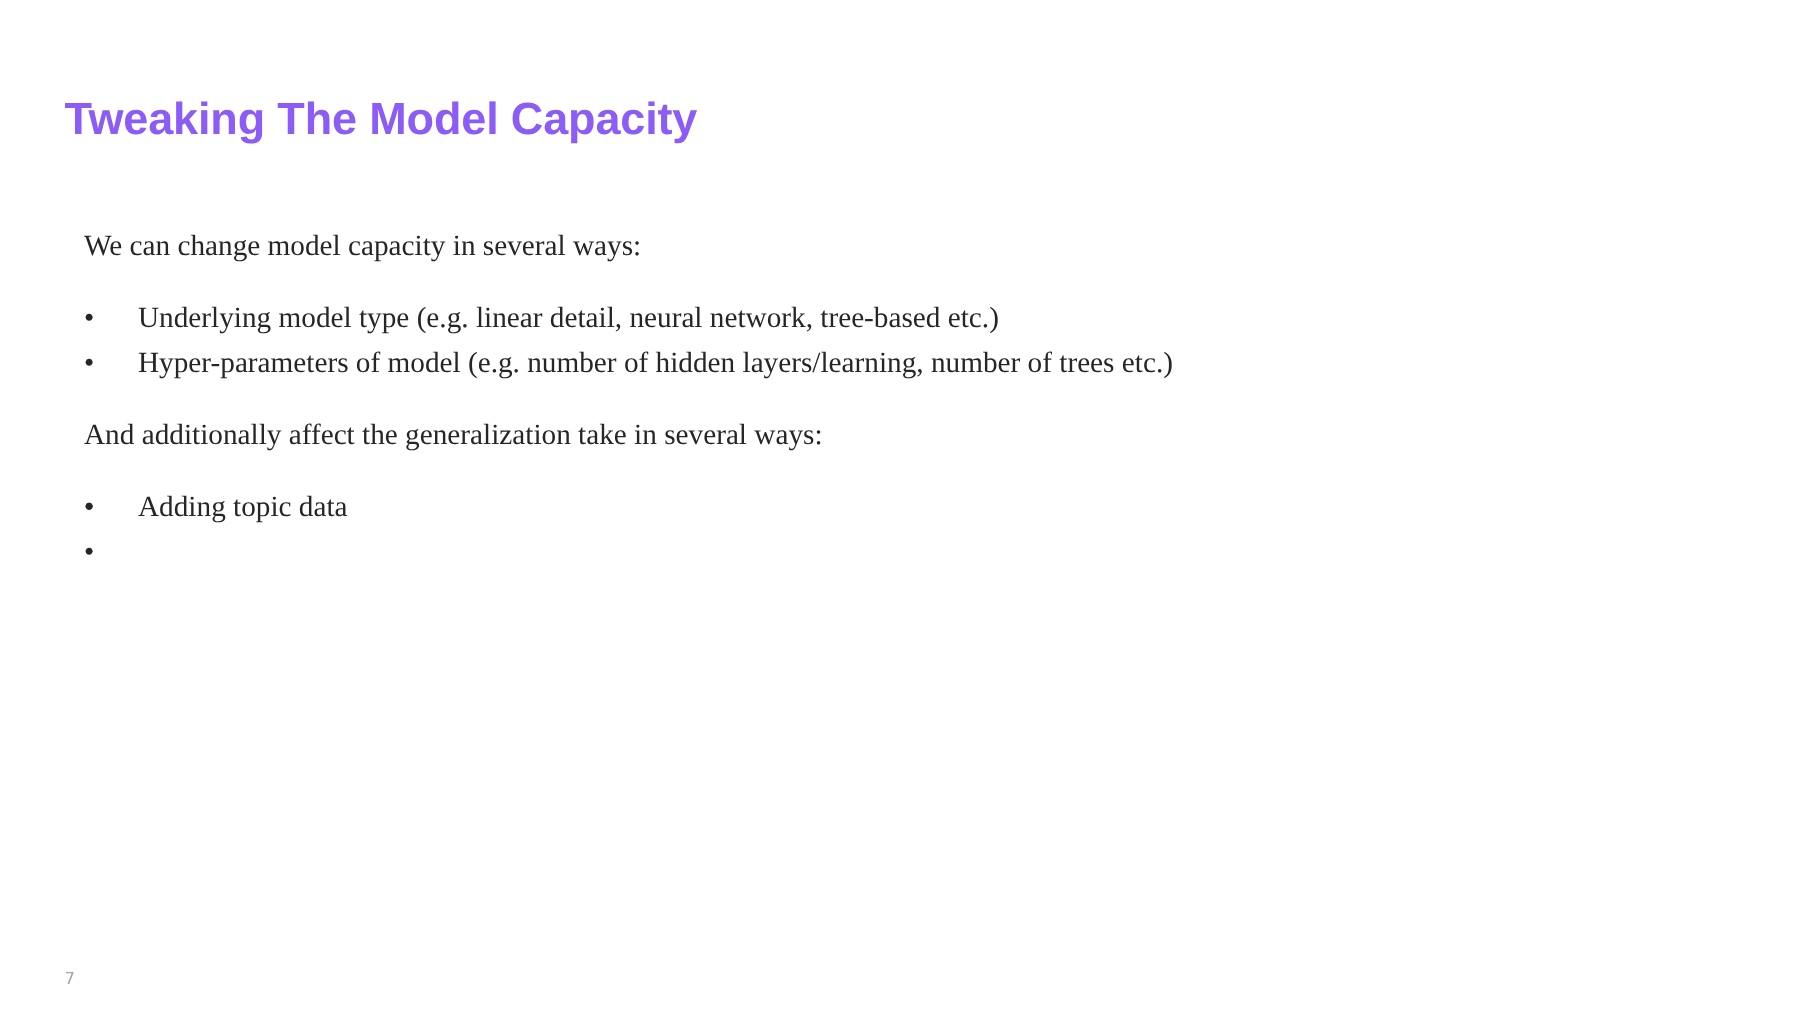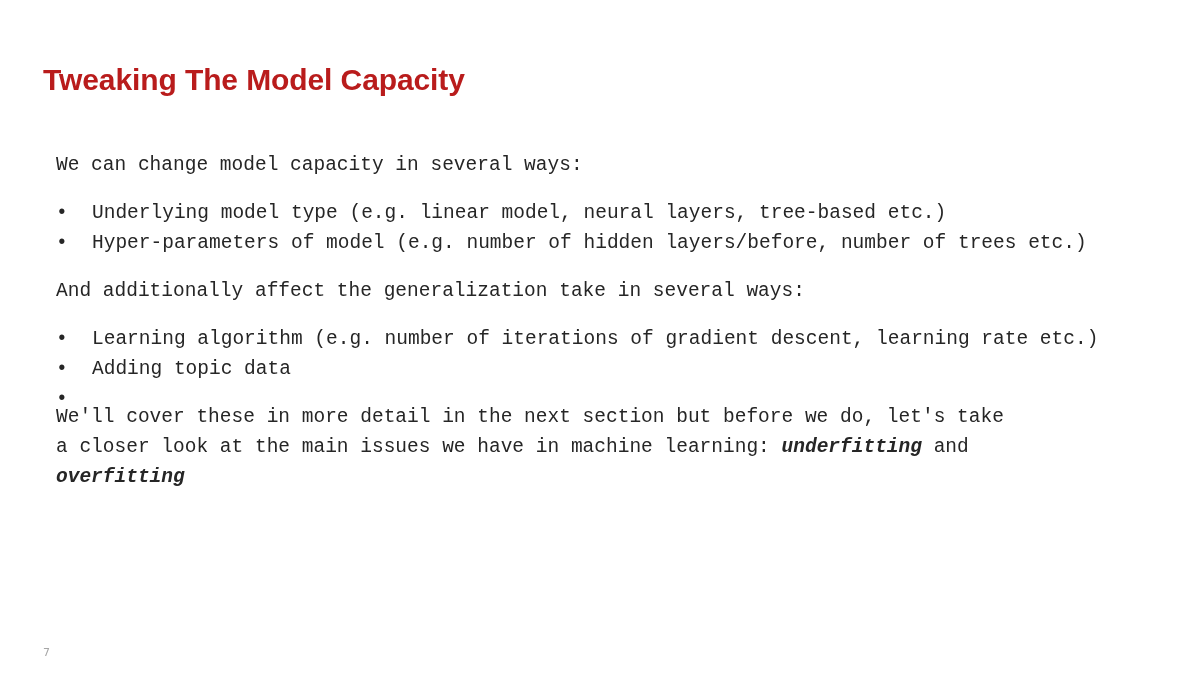--- a/index.html
+++ b/index.html
@@ -20,32 +20,32 @@
 
   
   #slide-title {
     position: absolute;
     left: 43px;
     top: 43px;
     font-family: "Liberation Sans", sans-serif;
     font-size: 30px;
     font-weight: bold;
     letter-spacing: -0.1px;
-    color: #b91c1c;
+    color: #8b5cf6;
     white-space: nowrap;
     line-height: 1.15;
   }
 
   
   #body-block {
     position: absolute;
     left: 56px;
     top: 150px;
     width: 1000px;
-    font-family: Liberation Mono, monospace;
+    font-family: Liberation Serif, serif;
     font-size: 19.5px;
     line-height: 30px;
     color: #262626;
   }
 
   .para {
     margin: 0;
     white-space: pre-wrap;
   }
 
@@ -107,49 +107,47 @@
 
   <div id="body-block">
 
     <p class="para">We can change model capacity in several ways:</p>
 
     <div class="gap-group"></div>
 
     <ul class="bullet-list">
       <li class="bullet-item">
         <span class="bullet-dot">•</span>
-        <span>Underlying model type (e.g. linear model, neural layers, tree-based etc.)</span>
+        <span>Underlying model type (e.g. linear detail, neural network, tree-based etc.)</span>
       </li>
       <li class="bullet-item">
         <span class="bullet-dot">•</span>
-        <span>Hyper-parameters of model (e.g. number of hidden layers/before, number of trees etc.)</span>
+        <span>Hyper-parameters of model (e.g. number of hidden layers/learning, number of trees etc.)</span>
       </li>
     </ul>
 
     <div class="gap-group"></div>
 
     <p class="para">And additionally affect the generalization take in several ways:</p>
 
     <div class="gap-group"></div>
 
     <ul class="bullet-list">
       <li class="bullet-item">
         <span class="bullet-dot">•</span>
-        <span>Learning algorithm (e.g. number of iterations of gradient descent, learning rate etc.)</span>
       </li>
       <li class="bullet-item">
         <span class="bullet-dot">•</span>
         <span>Adding topic data</span>
       </li>
       <li class="bullet-item">
         <span class="bullet-dot">•</span>
       </li>
     </ul>
 
     <div class="gap-group"></div>
 
-    <p class="para-2line"><span>We'll cover these in more detail in the next section but before we do, let's take a closer look at the main issues we have in machine learning: </span><span class="em-term">underfitting</span><span> and </span><span class="em-term">overfitting</span></p>
 
   </div>
 
   <div id="page-number">7</div>
 
 </div>
 
 </body></html>

